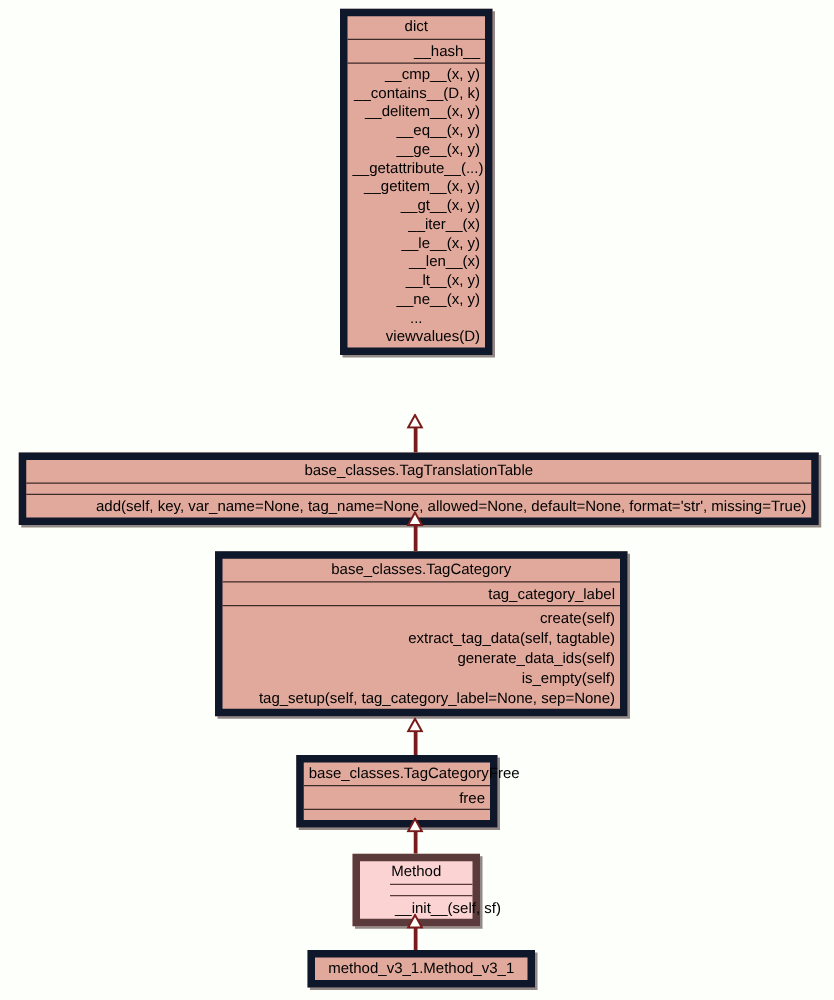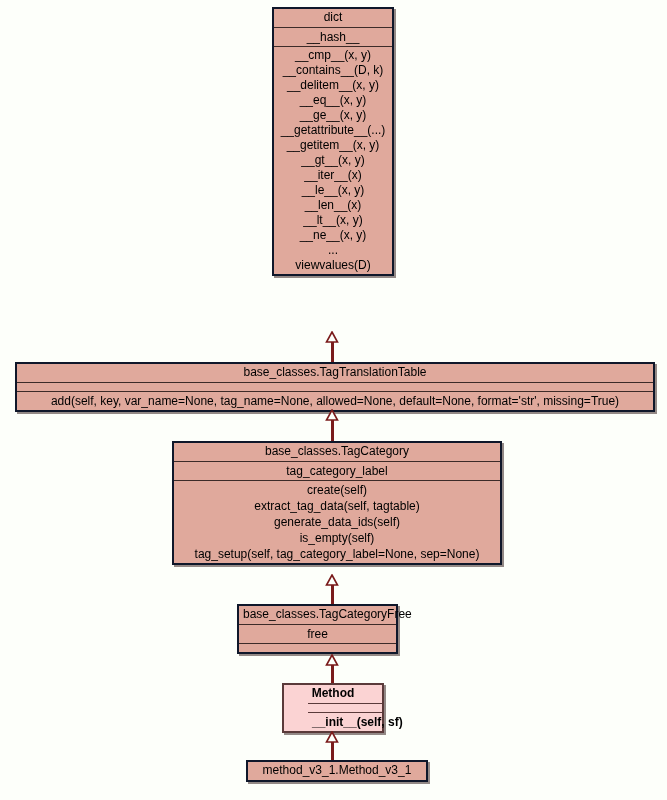--- a/index.html
+++ b/index.html
@@ -19,21 +19,21 @@
     position: absolute;
     left: 0; top: 0;
     width: 667px;
     height: 800px;
   }
 
   
   .uml-class {
     position: absolute;
     box-sizing: border-box;
-    border: 2px solid #0f172a;
+    border: 6px solid #0f172a;
     background: #e0a99c;
     box-shadow: 2px 2px 0 rgba(60,40,38,0.55);
   }
   .uml-class.light {
     background: #fbd3d3;
     border-color: #5a3a3a;
   }
 
   .compartment {
     box-sizing: border-box;
@@ -57,21 +57,21 @@
 
   .members {
     padding: 1px 0 1px 0;
   }
   .member {
     font-size: 12px;
     line-height: 16px;
     color: #000;
     padding: 0 4px;
     white-space: nowrap;
-    text-align: center;
+    text-align: right;
   }
   .member.center {
     text-align: center;
   }
   .member.tight {
     line-height: 15px;
   }
   .compartment.empty {
     height: 9px;
   }
@@ -207,21 +207,21 @@
 
   <div class="edge" style="left:318px; top:654px; width:28px; height:29px;">
     <div class="stem" style="top:9px; height:20px;"></div>
     <div class="head">
       <svg width="14" height="12" viewBox="0 0 14 12">
         <polygon points="7,1 12.5,11 1.5,11" fill="#fdfffa" stroke="#7a1b1b" stroke-width="1.6"></polygon>
       </svg>
     </div>
   </div>
 
-  <div class="uml-class light" style="left:282px; top:683px; width:102px;font-weight:bold;">
+  <div class="uml-class light" style="left:282px; top:683px; width:102px;">
     <div class="compartment">
       <div class="class-title">Method</div>
     </div>
     <div class="compartment empty"></div>
     <div class="compartment">
       <div class="members">
         <div class="member center">__init__(self, sf)</div>
       </div>
     </div>
   </div>

